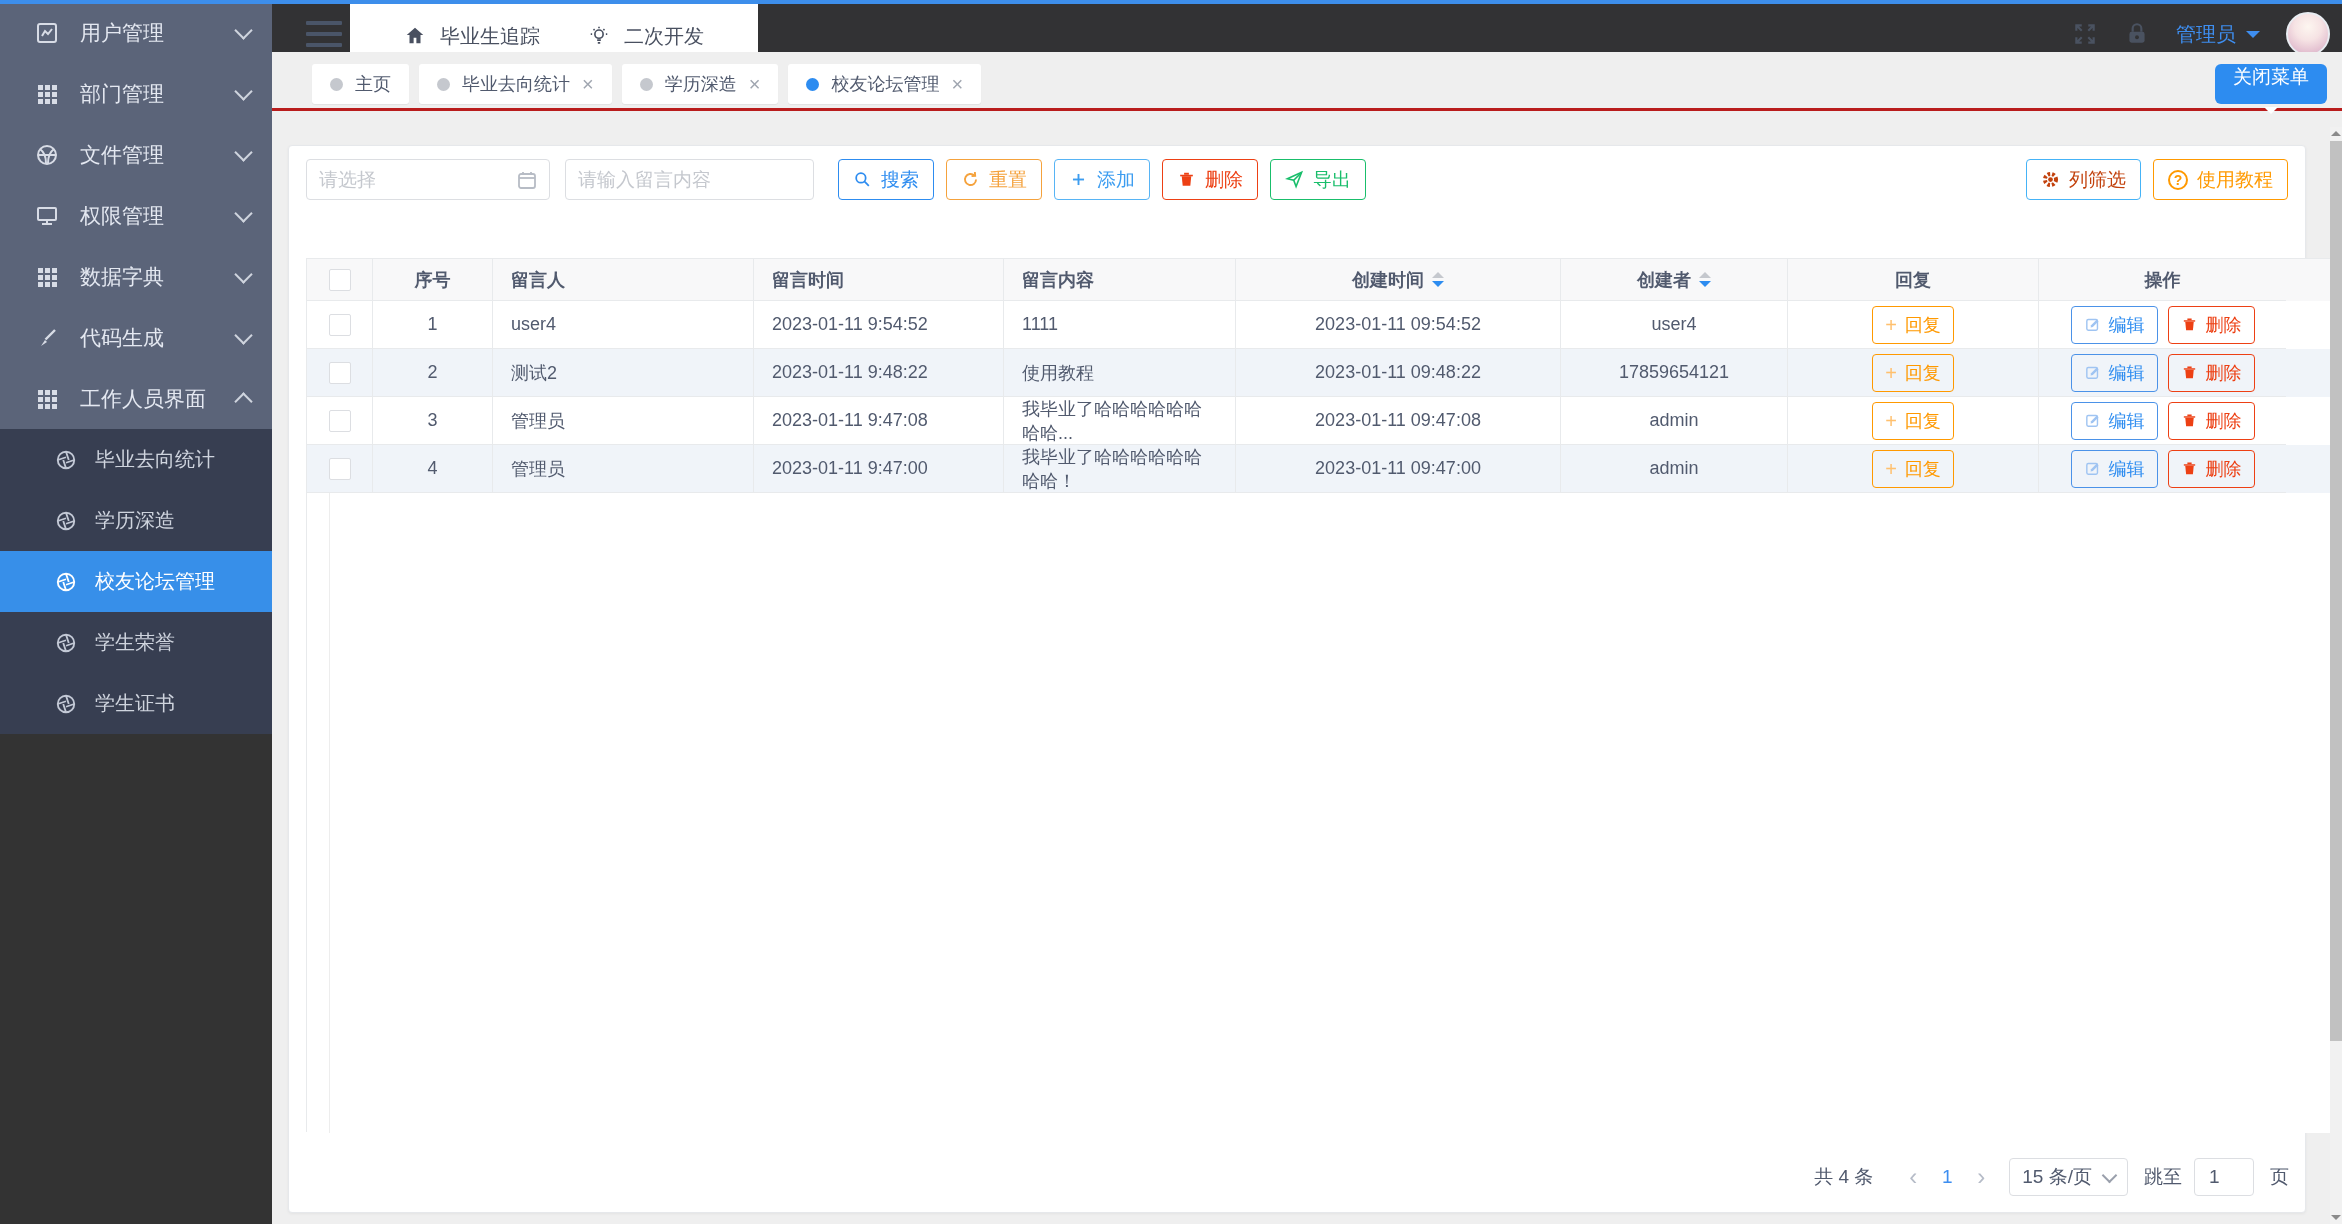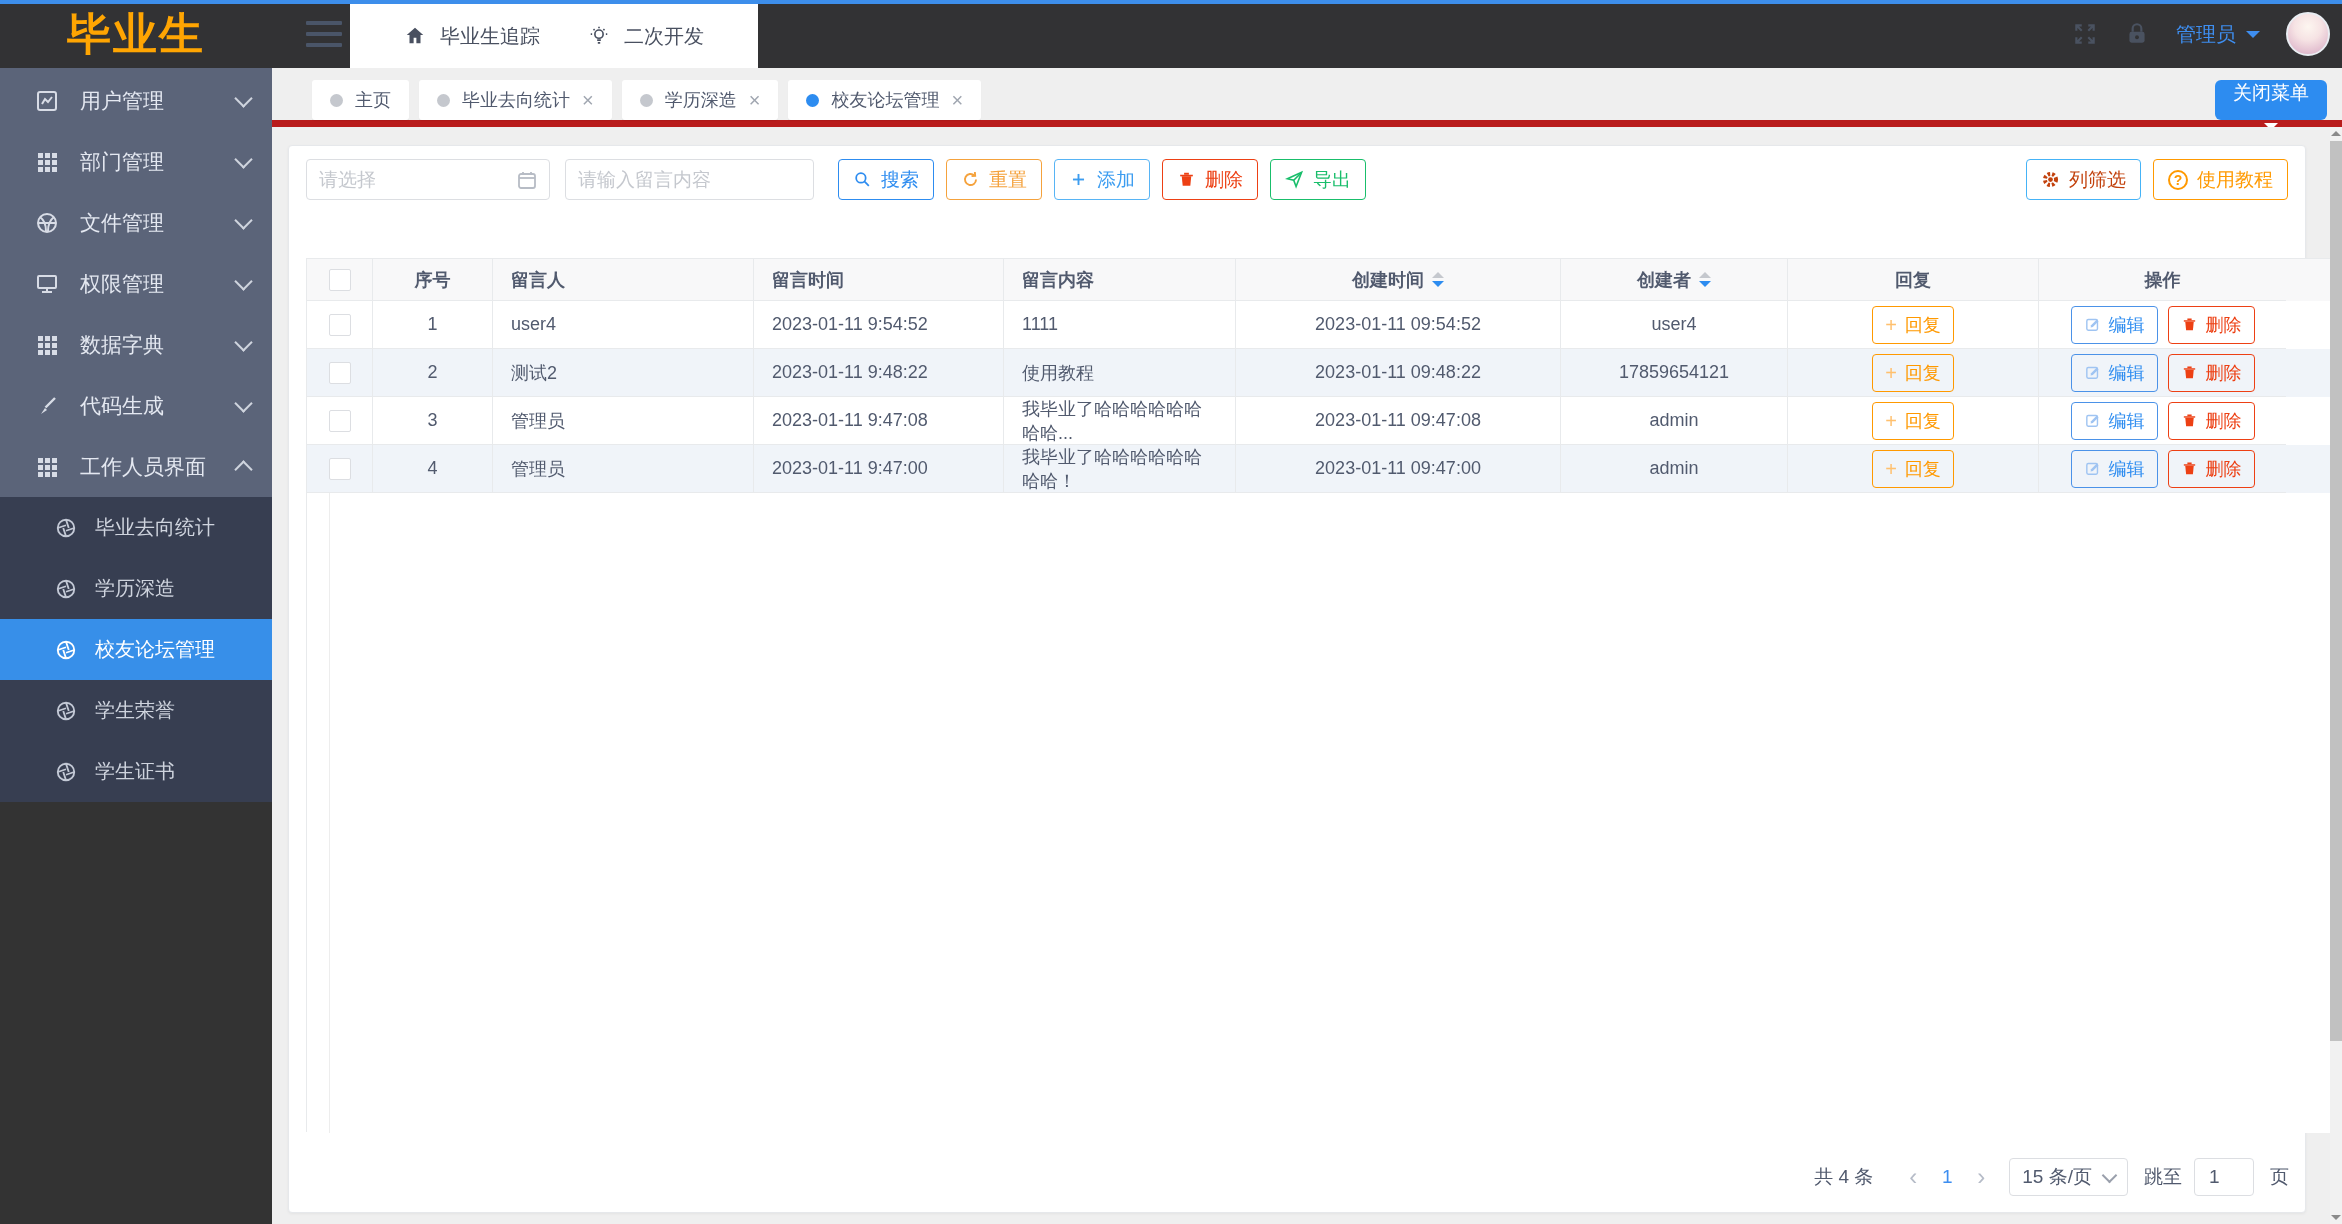--- a/index.html
+++ b/index.html
@@ -31,21 +31,21 @@
   .topnav{display:flex;align-items:center;gap:14px;color:#495060;font-size:20px;padding:0 24px;height:100%;cursor:pointer;}
   .topnav svg{width:22px;height:22px;}
   .topright{position:absolute;right:12px;top:0;height:68px;display:flex;align-items:center;gap:26px;}
   .dimicon{color:#4a5260;display:flex;cursor:pointer;}
   .dimicon svg{width:26px;height:26px;}
   .userbox{display:flex;align-items:center;gap:10px;color:#3e8ef0;font-size:20px;cursor:pointer;}
   .caretdn{width:0;height:0;border:7px solid transparent;border-top-color:#3e8ef0;margin-top:7px;}
   .avatar{width:44px;height:44px;border-radius:50%;background:radial-gradient(circle at 50% 32%,#fdf6f0 0%,#f6e3e4 40%,#e5c3d2 72%,#cfa8c4 100%);border:2px solid #e9edf2;box-sizing:border-box;cursor:pointer;}
 
   
-  .tabbar{position:absolute;left:272px;top:68px;right:0;height:59px;background:#efefef;border-bottom:7px solid #b91c1c;box-sizing:border-box;}
+  .tabbar{position:absolute;left:272px;top:52px;right:0;height:59px;background:#efefef;border-bottom:3px solid #b91c1c;box-sizing:border-box;}
   .chips{position:absolute;left:40px;top:12px;display:flex;gap:10px;}
   .chip{height:40px;background:#fff;border-radius:3px;display:flex;align-items:center;gap:12px;padding:0 18px;font-size:18px;color:#515a6e;box-shadow:0 1px 1px rgba(0,0,0,.06);cursor:pointer;}
   .dot{width:13px;height:13px;border-radius:50%;background:#c5c8ce;}
   .chip.active .dot{background:#2d8cf0;}
   .tclose{color:#a0a6b0;font-size:20px;line-height:1;cursor:pointer;}
   .tclose::before{content:"×";}
   .closemenu{position:absolute;right:15px;top:12px;height:40px;background:#2d8cf0;color:#fff;border:none;border-radius:6px;font-size:19px;display:flex;align-items:center;gap:10px;padding:0 18px;cursor:pointer;font-family:inherit;flex-direction:column;}
   .closemenu .caretdn{border-top-color:#fff;}
 
   
@@ -120,21 +120,20 @@
   .varrow.down{bottom:4px;border-top-color:#8a8a8a;border-bottom-width:0;}
   .vthumb{position:absolute;left:0;right:0;top:14px;height:900px;background:#c1c1c1;cursor:pointer;}
 </style>
 </head>
 <body>
 
 <div class="screen">
   <div class="topline"></div>
 
   <aside class="sidebar">
-    <div class="logo">毕业生</div>
     <nav class="menu">
       <div class="mitem">
         <span class="micon">
             <svg viewBox="0 0 24 24" fill="none" stroke="currentColor" stroke-width="2">
               <rect x="3" y="3" width="18" height="18" rx="2"></rect>
               <polyline points="7,15 10,10 13,13 17,8"></polyline>
             </svg>
           </span>
         <span class="mlabel">用户管理</span>
         <span class="chev"></span>

